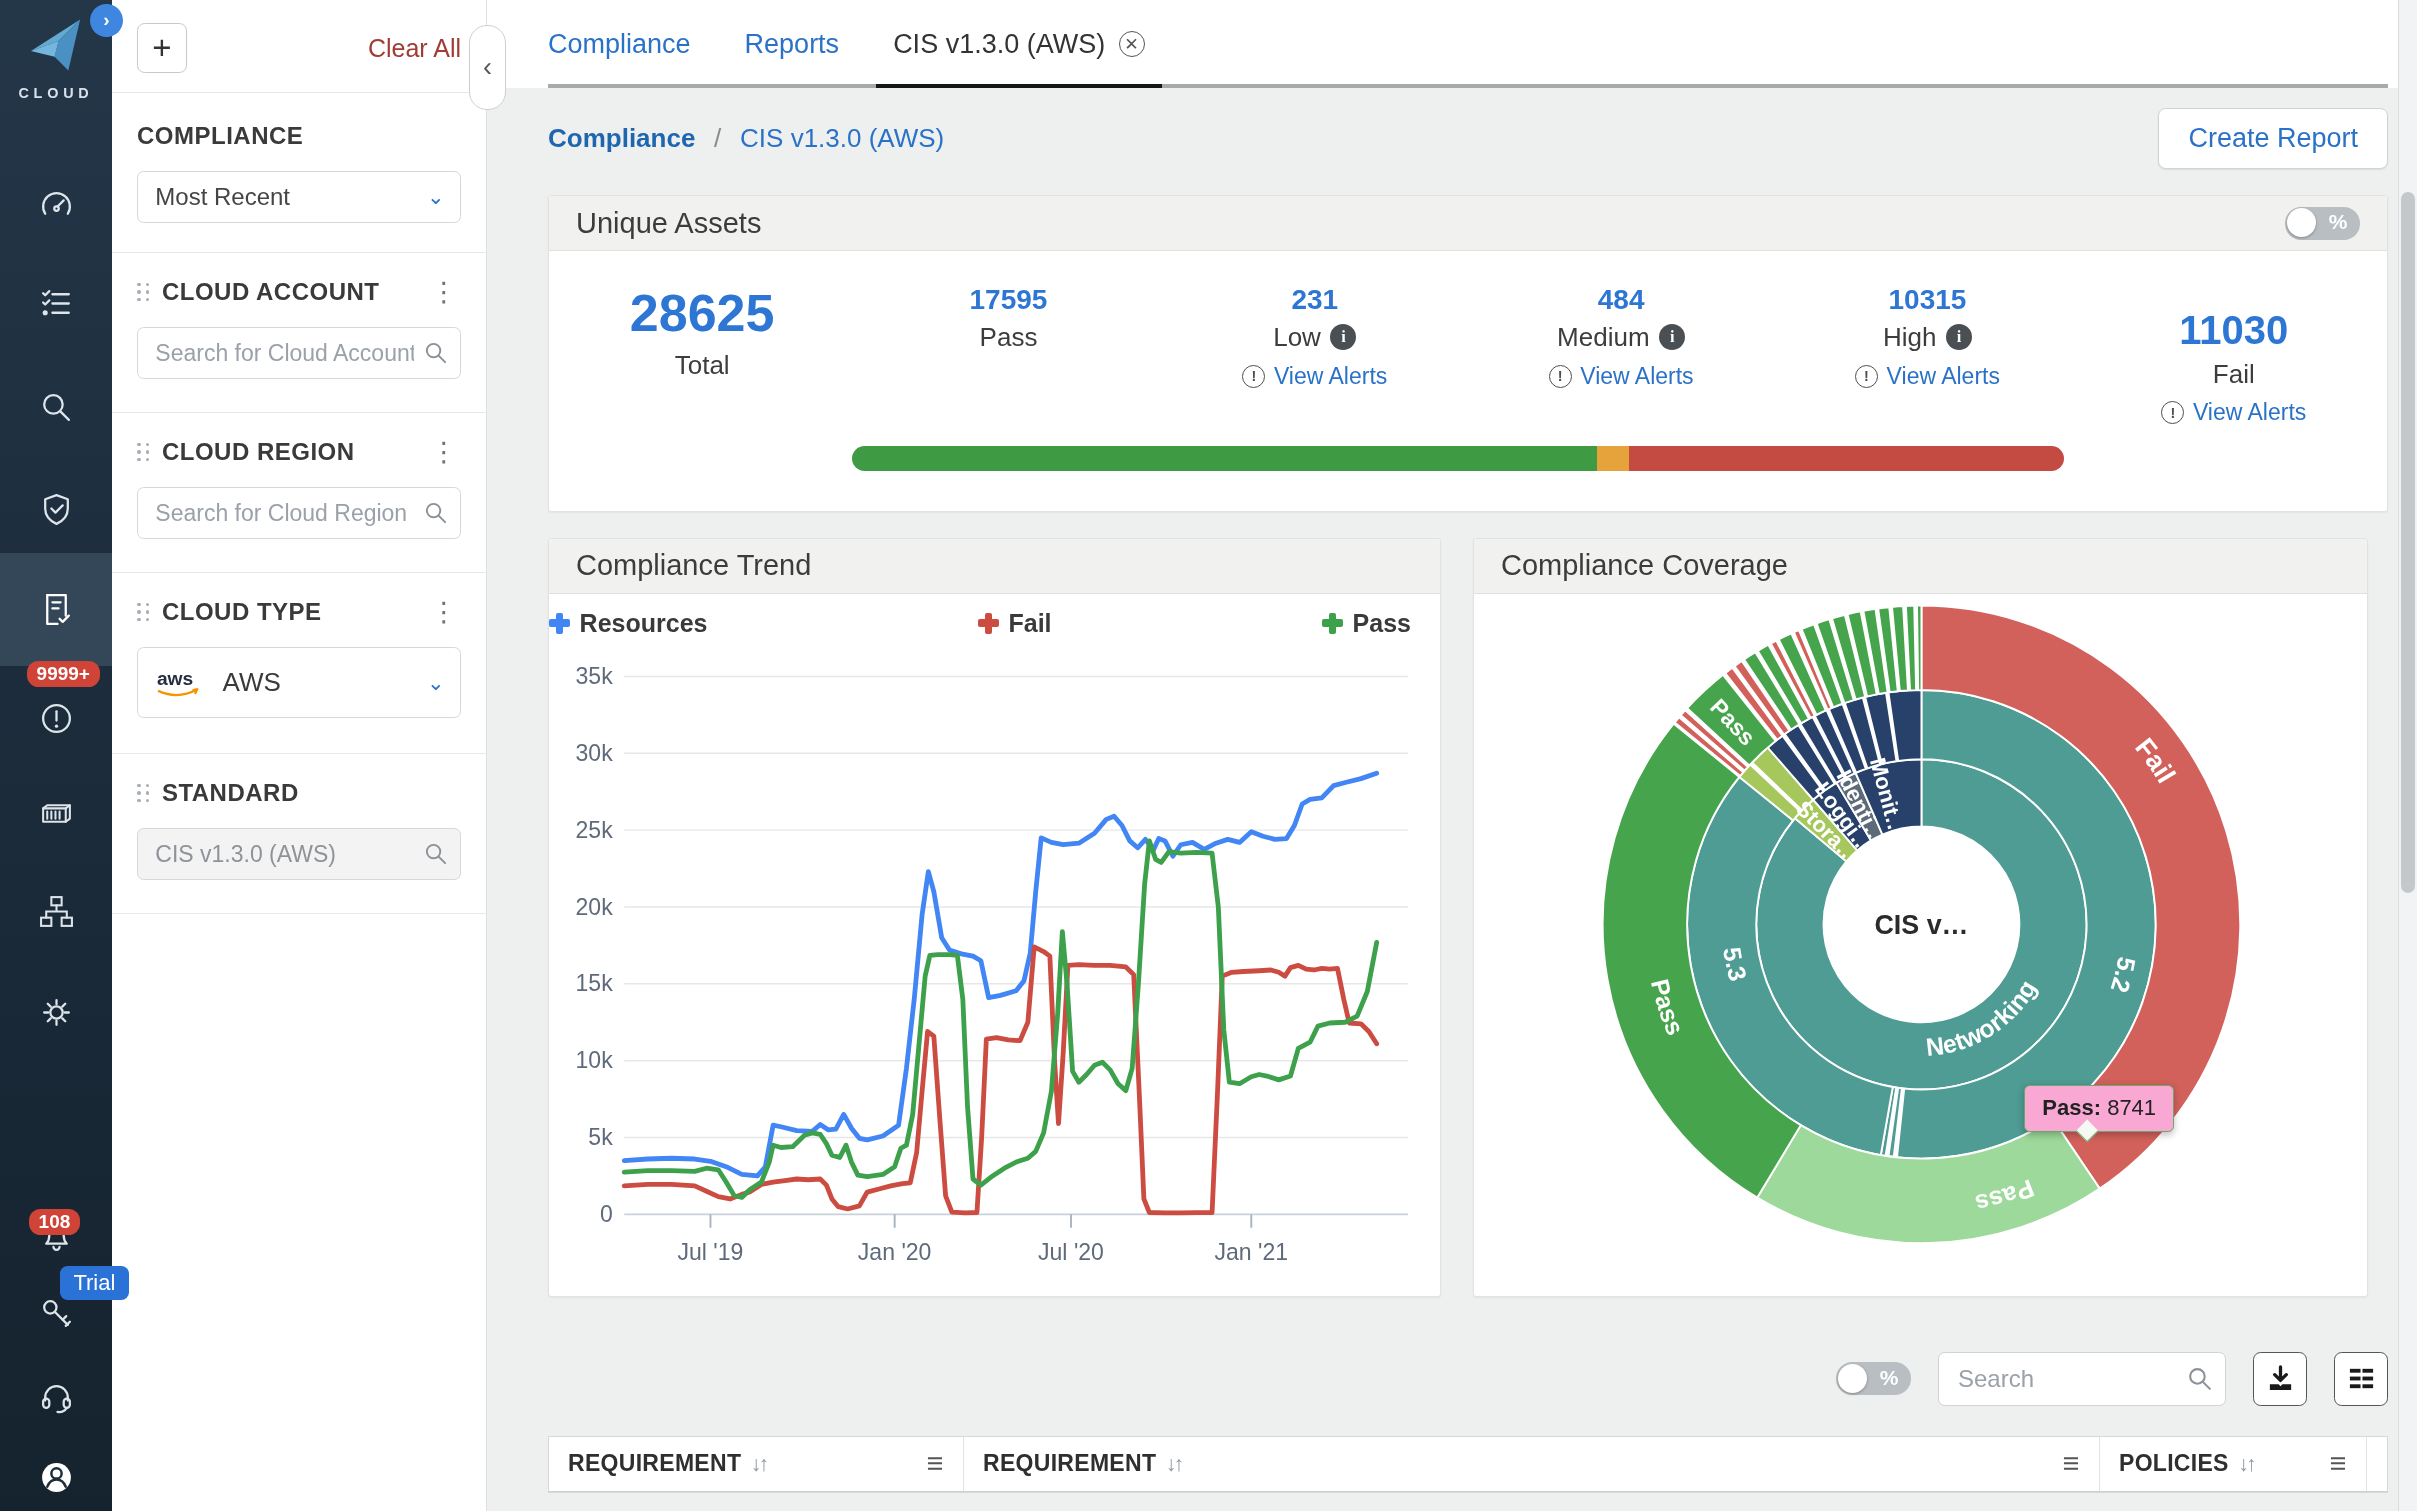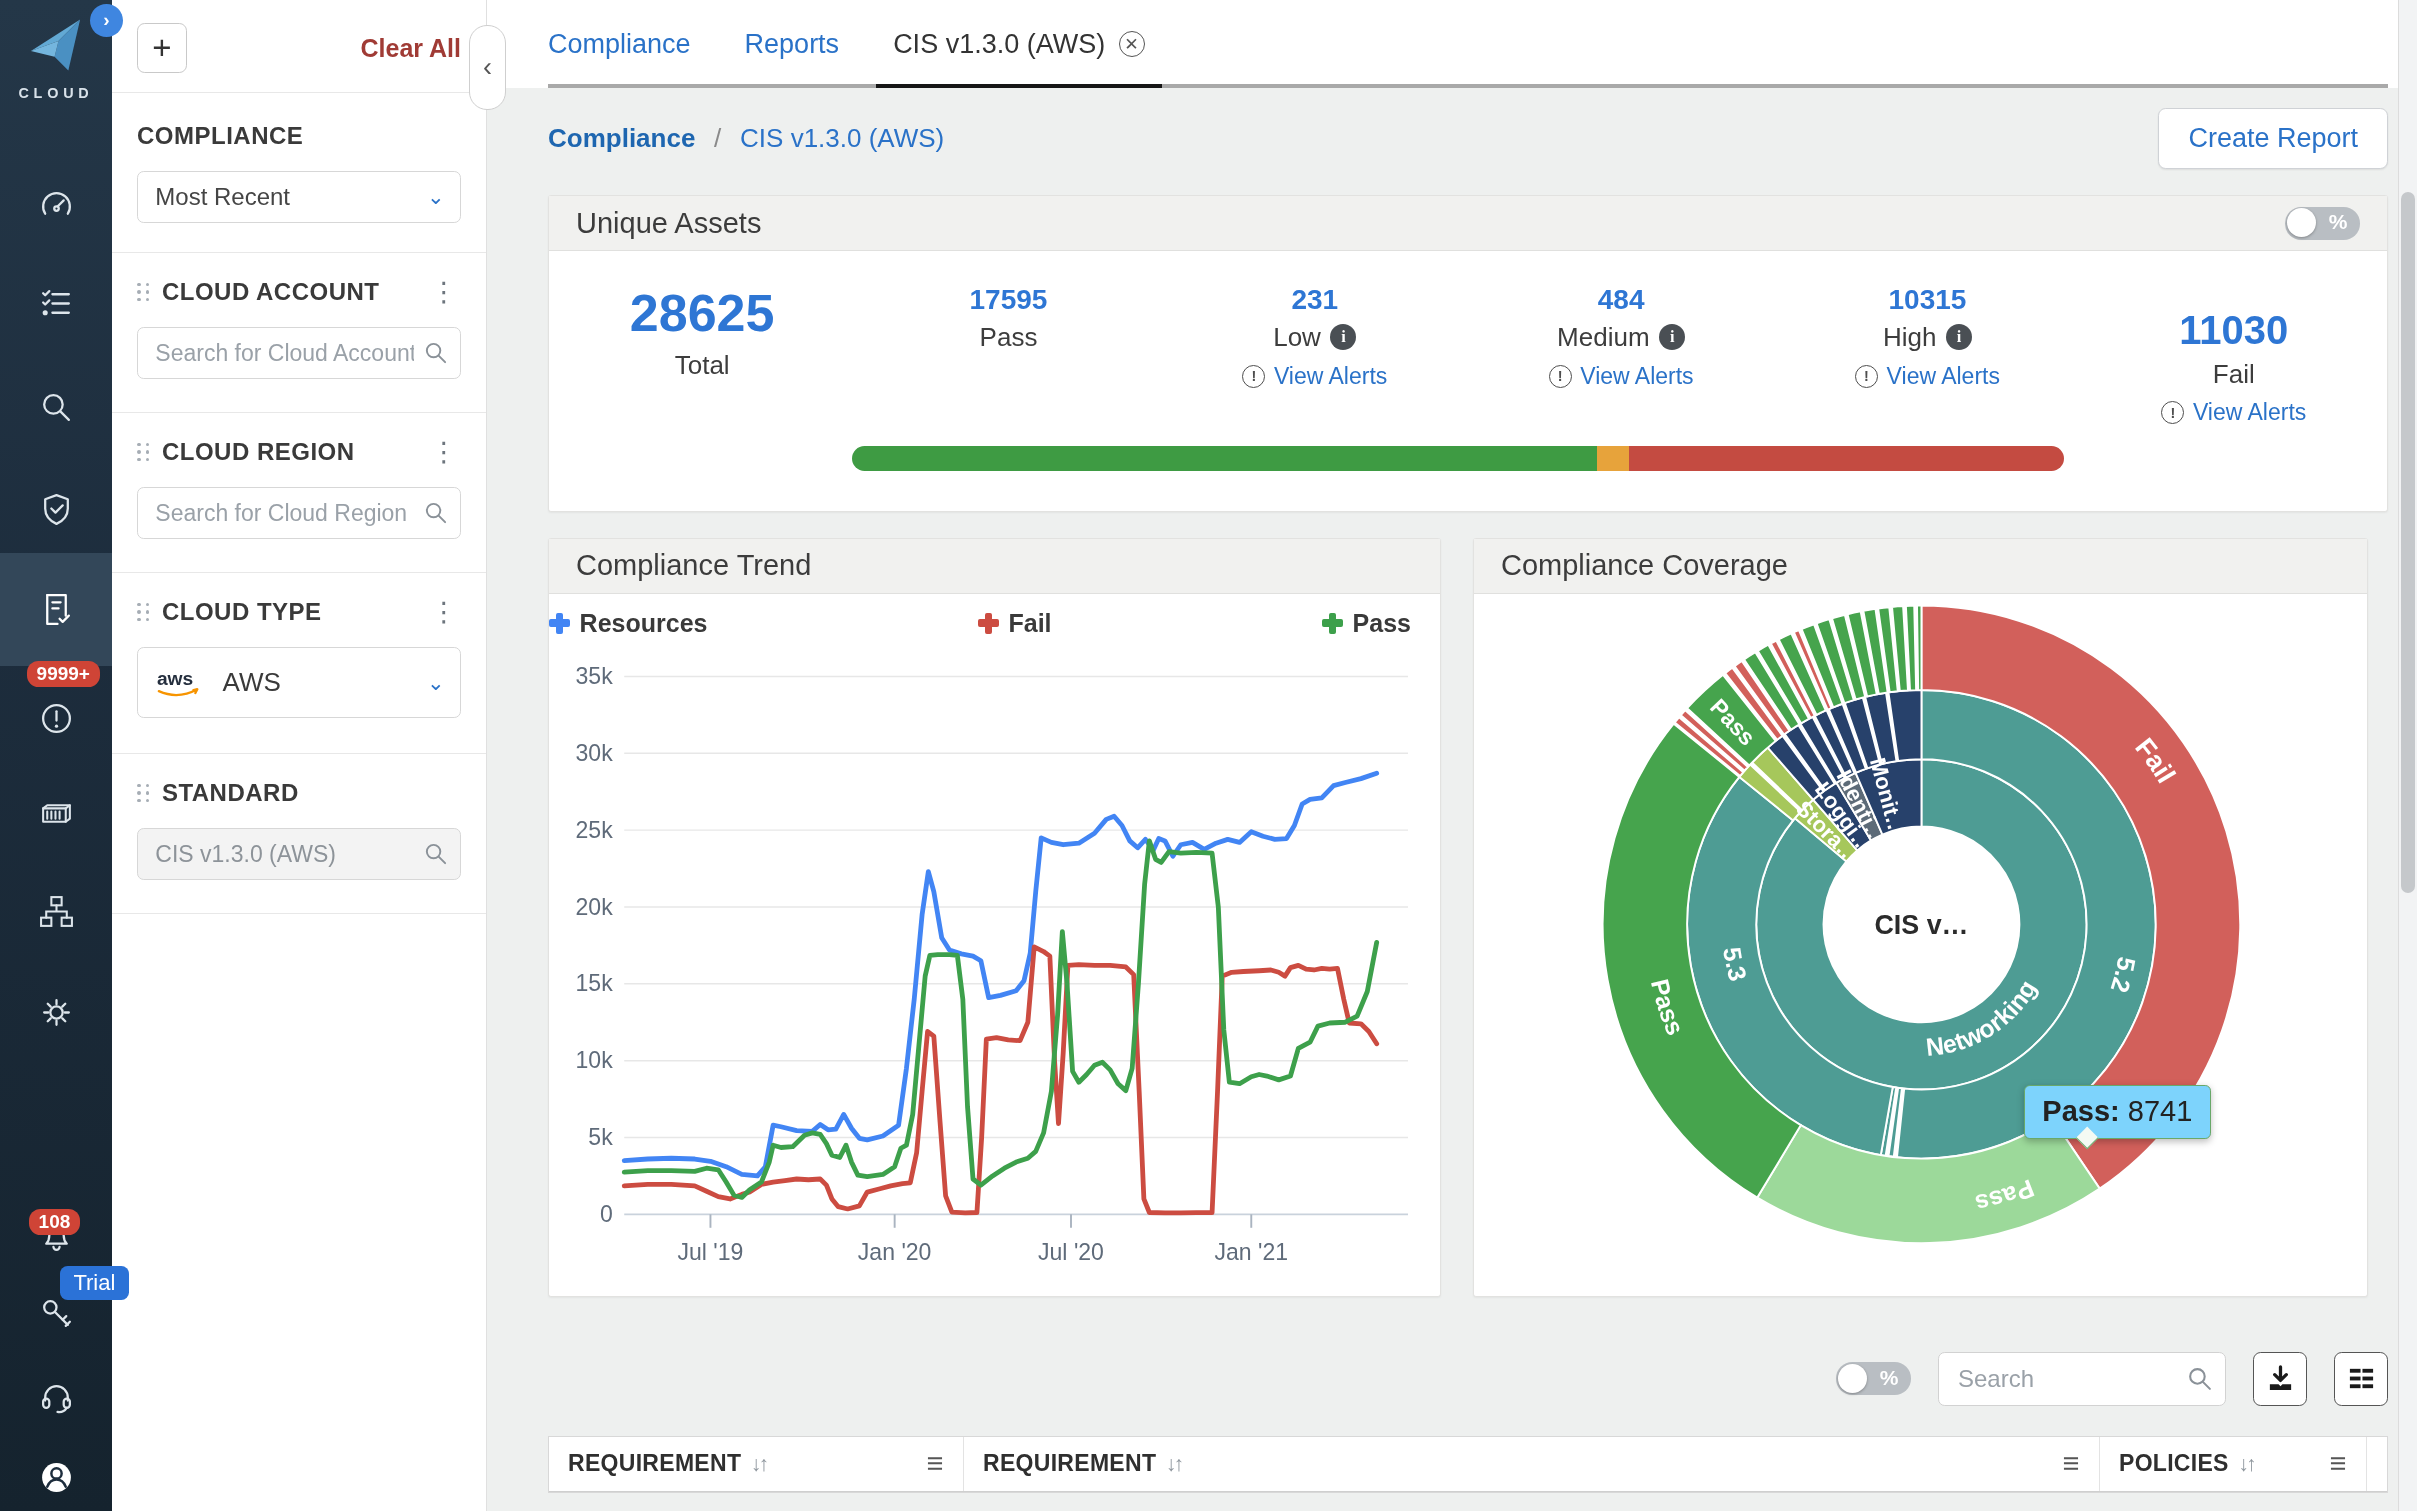--- a/index.html
+++ b/index.html
@@ -25,21 +25,21 @@
   .badge-108  { left:29px; top:1209px; }
   .badge-trial{ position:absolute; left:60px; top:1266px; background:#2b72d7; color:#fff;
                 font-size:22px; padding:3.8px 13.4px; border-radius:7.7px; z-index:7; }
 
   
   .filters { width:375px; flex:0 0 375px; background:#fff; border-right:1px solid #e0e0e0;
              position:relative; padding:0 25px; }
   .f-head { display:flex; align-items:center; justify-content:space-between; padding:23px 0 19px 0; }
   .add-btn { width:50px; height:50px; border:1px solid #c9c9c9; border-radius:7.7px; background:#fff;
              font-size:33px; color:#333; line-height:44px; text-align:center; cursor:pointer; }
-  .clear-all { color:#a03b35; font-size:25px; font-weight:bold; cursor:pointer; }
+  .clear-all { color:#a03b35; font-size:25px; font-weight:normal; cursor:pointer; }
   .f-div { border:0; border-top:1px solid #e8e8e8; margin:0 -25px; }
   .f-label-row { display:flex; align-items:center; gap:11.5px; margin:25px 0 21px 0; }
   .f-label { font-size:24px; font-weight:bold; color:#3a3a3a; letter-spacing:0.5px; flex:1; }
   .f-label-solo { margin:29px 0 21px 0; }
   .drag-dots { display:grid; grid-template-columns:4.8px 4.8px; grid-gap:3.8px; }
   .drag-dots i { width:3.8px; height:3.8px; border-radius:50%; background:#a6adb5; }
   .kebab { color:#6d757d; font-size:27px; line-height:19px; cursor:pointer; padding:0 3.8px; }
   .f-select { position:relative; display:flex; align-items:center; height:52px; border:1px solid #d7d7d7;
               border-radius:6.7px; padding:0 42px 0 17.3px; font-size:24px; color:#454545; background:#fff;
               margin-bottom:29px; cursor:pointer; }
@@ -113,22 +113,22 @@
   .chart-card { height:759px; }
   .trend-card { width:893px; }
   .cov-card { width:895px; position:relative; }
   .trend-legend { display:flex; justify-content:space-between; gap:46px; padding:15.4px 29px 0 0; height:44px; }
   .leg-item { display:flex; align-items:center; gap:9.6px; font-size:25px; font-weight:bold; color:#3a3a3a; }
   .leg-mark { position:relative; width:21px; height:21px; }
   .leg-mark i { position:absolute; background:currentColor; border-radius:1.9px; }
   .leg-mark i.h { left:0; top:6.7px; width:21px; height:7.7px; }
   .leg-mark i.v { left:6.7px; top:0; width:7.7px; height:21px; }
 
-  .tip { position:absolute; left:550px; top:546px; background:#7dd3fc; border:1.9px solid #69a869;
-         border-radius:5.8px; box-shadow:0 2.9px 7.7px rgba(0,0,0,.25); padding:9.6px 17.3px; font-size:29px;
+  .tip { position:absolute; left:550px; top:546px; background:#f9a8d4; border:1.9px solid #69a869;
+         border-radius:5.8px; box-shadow:0 2.9px 7.7px rgba(0,0,0,.25); padding:9.6px 17.3px; font-size:22px;
          color:#222; z-index:4; white-space:nowrap; }
   .tip b { font-weight:bold; }
   .tip::after { content:""; position:absolute; left:54px; bottom:-8.6px; width:15.4px; height:15.4px;
                 background:#f4faf3; border-right:1.9px solid #69a869; border-bottom:1.9px solid #69a869;
                 transform:rotate(45deg); }
 
   
   .controls-row { display:flex; align-items:center; justify-content:flex-end; gap:27px; margin-top:54px; height:56px; }
   .search-box { position:relative; width:288px; }
   .search-box input { width:100%; height:54px; border:1px solid #d2d2d2; border-radius:6.7px; font-size:24px;

